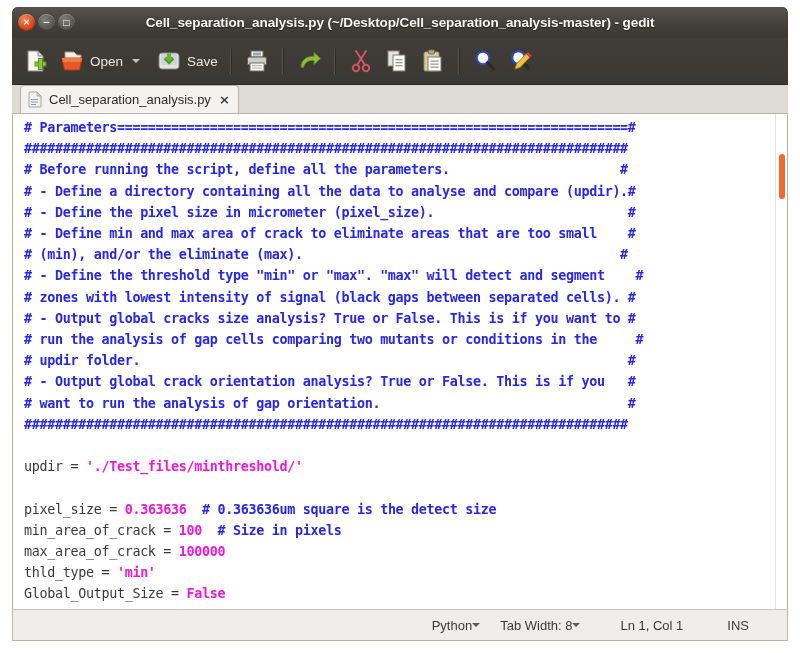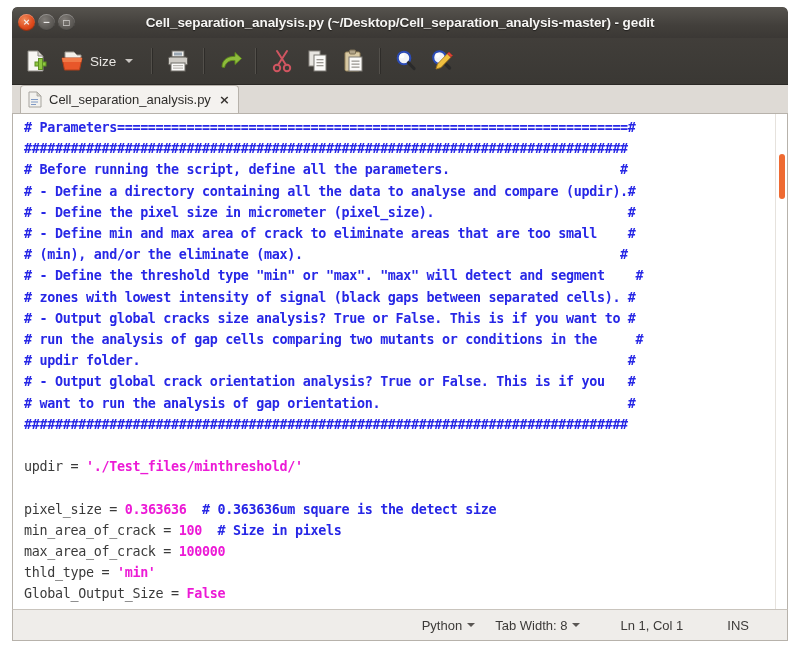--- a/index.html
+++ b/index.html
@@ -200,21 +200,20 @@
     display: flex;
     align-items: center;
     justify-content: flex-end;
     box-sizing: border-box;
     font-size: 13px;
     color: #3c3a38;
   }
   .sb-item {
     display: flex;
     align-items: center;
-    gap: 5px;
     margin-right: 0;
     padding: 0 10px;
     white-space: nowrap;
   }
   .sb-arrow {
     width: 0; height: 0;
     border-left: 4px solid transparent;
     border-right: 4px solid transparent;
     border-top: 4px solid #5a5754;
   }
@@ -249,24 +248,34 @@
         <rect x="15.5" y="10.5" width="4" height="11" fill="#8dc63f" stroke="#5e8f22" stroke-width="1"></rect>
       </svg>
     </div>
 
     <div class="tb-item">
       <svg class="ico" width="26" height="26" viewBox="0 0 26 26">
         <path d="M6 4 h9 l3 3 h4 v5 h-16 z" fill="#f2efe9" stroke="#9a958d" stroke-width="1"></path>
         <path d="M3 10 h20 l-2.5 12 h-15 z" fill="#e8572a" stroke="#b03e18" stroke-width="1"></path>
         <path d="M3 10 h20 l-0.8 4 h-18.4 z" fill="#f07a48"></path>
       </svg>
-      <span class="tb-label">Size</span>
+      <span class="tb-label">Open</span>
       <span class="tb-arrow"></span>
     </div>
 
+    <div class="tb-item">
+      <svg class="ico" width="26" height="26" viewBox="0 0 26 26">
+        <rect x="3" y="5" width="20" height="16" rx="3" fill="#e6e4df" stroke="#8a8781" stroke-width="1"></rect>
+        <rect x="5" y="6" width="16" height="11" rx="2" fill="#c9d3dc"></rect>
+        <path d="M13 6 v7 M9 10 l4 4 l4 -4" stroke="#4f8f1e" stroke-width="3.4" fill="none" stroke-linecap="butt"></path>
+        <path d="M8.5 9.5 h9 l-4.5 5 z" fill="#6eb424"></path>
+        <rect x="11" y="5.5" width="4" height="5" fill="#6eb424"></rect>
+      </svg>
+      <span class="tb-label">Save</span>
+    </div>
 
     <div class="tb-sep"></div>
 
     <div class="tb-item">
       <svg class="ico" width="26" height="26" viewBox="0 0 26 26">
         <rect x="7" y="3" width="12" height="6" fill="#f4f3f0" stroke="#6f6c67" stroke-width="1"></rect>
         <rect x="9" y="4.5" width="8" height="3" fill="#9aa7b3"></rect>
         <rect x="3.5" y="9" width="19" height="8" rx="1.5" fill="#cfccc6" stroke="#5d5a55" stroke-width="1"></rect>
         <rect x="6" y="15" width="14" height="8" fill="#fbfaf8" stroke="#6f6c67" stroke-width="1"></rect>
         <rect x="8" y="17" width="10" height="1.2" fill="#b9b6b1"></rect>

